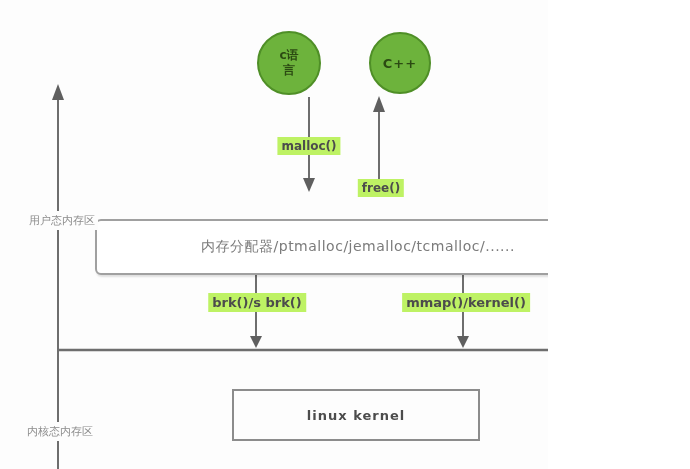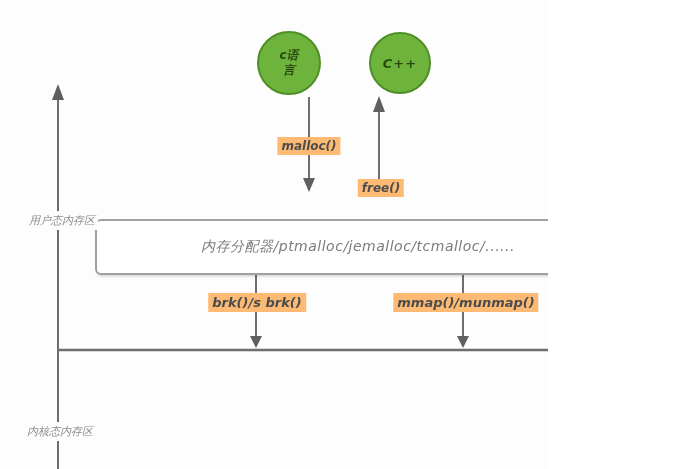--- a/index.html
+++ b/index.html
@@ -6,21 +6,20 @@
   body {
     font-family: "DejaVu Sans", "Liberation Sans", sans-serif;
     background: #ffffff;
   }
   .canvas {
     position: relative;
     width: 548px;
     height: 469px;
     background: #fdfdfd;
     overflow: hidden;
-    font-style: italic;
   }
   .connector-layer {
     position: absolute;
     left: 0; top: 0;
     width: 690px; height: 469px;
     z-index: 1;
   }
   .node-circle {
     position: absolute;
     border-radius: 50%;
@@ -61,21 +60,21 @@
     border: 2px solid #8c8c8c;
     background: #fdfdfd;
     font-size: 13px;
     font-weight: bold;
     color: #4c4c4c;
     letter-spacing: 1px;
   }
   .edge-label {
     position: absolute;
     transform: translateX(-50%);
-    background: #fdba74;
+    background: #bef264;
     padding: 2px 4px;
     font-weight: bold;
     color: #4c4c4c;
     white-space: nowrap;
     z-index: 3;
   }
   .lbl-malloc { left: 309px; top: 137px; font-size: 12px; }
   .lbl-free   { left: 381px; top: 137px; font-size: 12px; margin-top: 42px; }
   .lbl-brk    { left: 257px; top: 293px; font-size: 13px; text-align: right; }
   .lbl-mmap   { left: 466px; top: 293px; font-size: 13px; }
@@ -134,22 +133,25 @@
   </div>
 
   <div class="node-circle circle-cpp">
     <span>C++</span>
   </div>
 
   <div class="box allocator-box">
     <span>内存分配器/ptmalloc/jemalloc/tcmalloc/......</span>
   </div>
 
+  <div class="box kernel-box">
+    <span>linux kernel</span>
+  </div>
 
   <div class="edge-label lbl-malloc">malloc()</div>
   <div class="edge-label lbl-free">free()</div>
   <div class="edge-label lbl-brk">brk()/s brk()</div>
-  <div class="edge-label lbl-mmap">mmap()/munmap()</div>
+  <div class="edge-label lbl-mmap">mmap()/kernel()</div>
 
   <div class="region-label lbl-user-region">用户态内存区</div>
   <div class="region-label lbl-kernel-region">内核态内存区</div>
 
 </div>
 
 </body></html>

